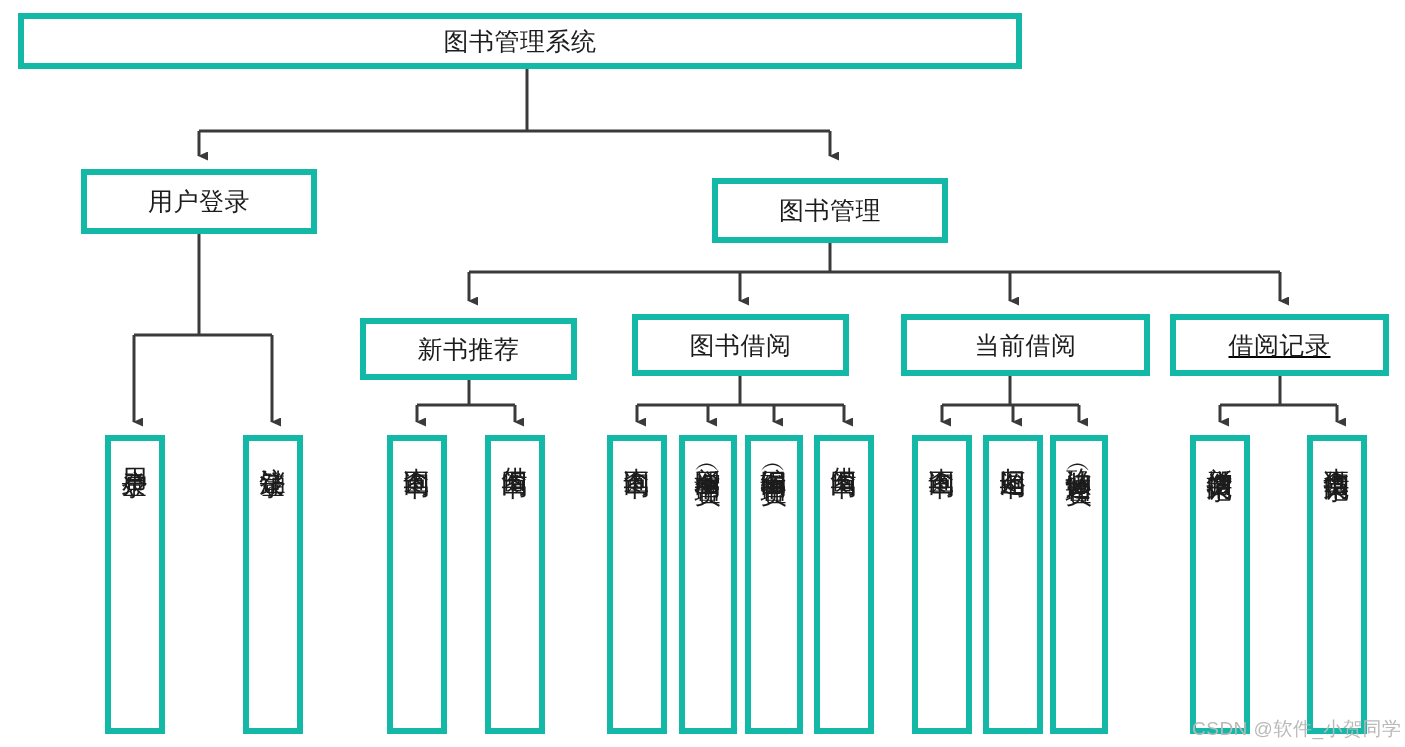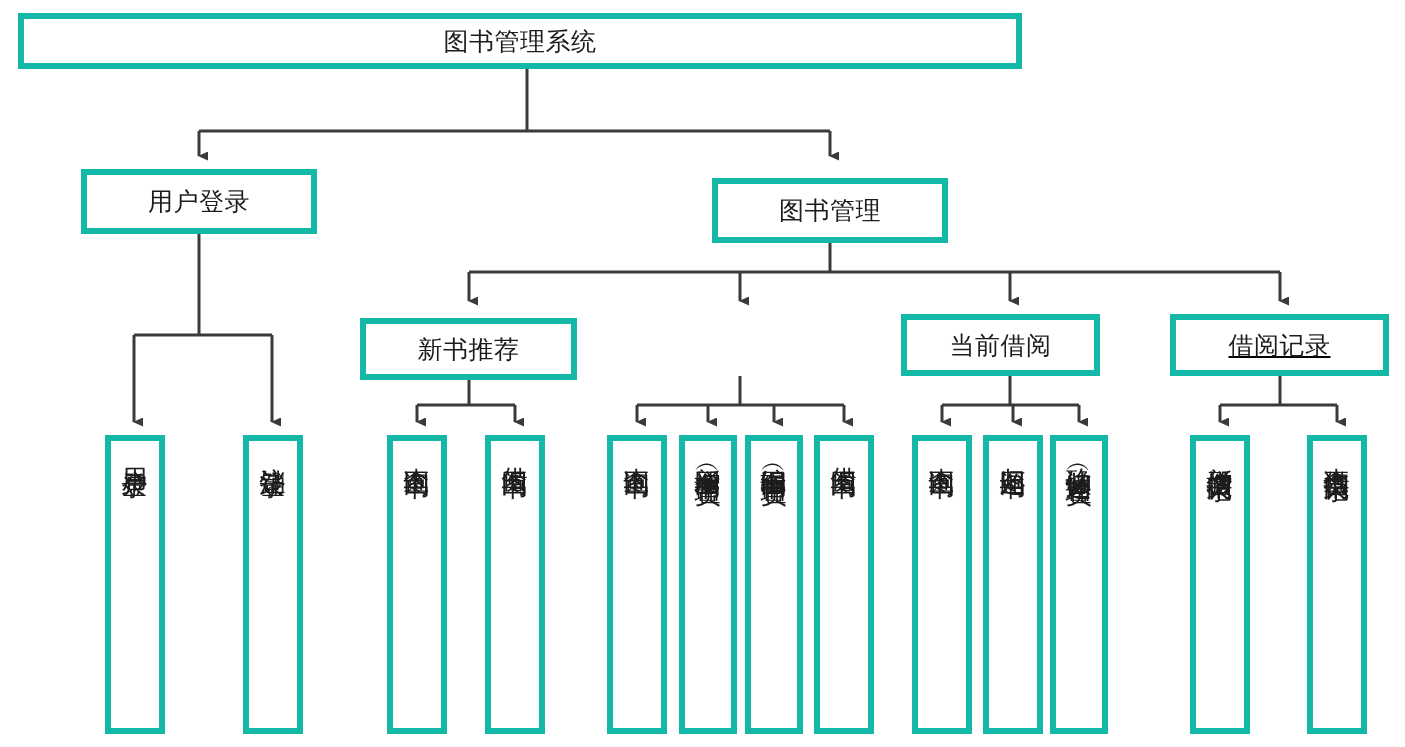--- a/index.html
+++ b/index.html
@@ -144,21 +144,24 @@
   <div class="node-box node-h" style="left:81px; top:169px; width:236px; height:65px;">
     <span class="node-label">用户登录</span>
   </div>
   <div class="node-box node-h" style="left:712px; top:169px; width:236px; height:65px;margin-top:9px;">
     <span class="node-label">图书管理</span>
   </div>
 
   <div class="node-box node-h" style="left:360px; top:318px; width:217px; height:62px;">
     <span class="node-label">新书推荐</span>
   </div>
-  <div class="node-box node-h" style="left:901px; top:314px; width:199px; height:62px;">
+  <div class="node-box node-h" style="left:632px; top:314px; width:217px; height:62px;">
+    <span class="node-label">图书借阅</span>
+  </div>
+  <div class="node-box node-h" style="left:901px; top:314px; width:249px; height:62px;">
     <span class="node-label">当前借阅</span>
   </div>
   <div class="node-box node-h" style="left:1170px; top:314px; width:219px; height:62px;text-decoration:underline;">
     <span class="node-label">借阅记录</span>
   </div>
 
   <div class="node-box node-v" style="left:105px; top:435px; width:60px; height:299px;">
     <span class="node-label">用户登录</span>
   </div>
   <div class="node-box node-v" style="left:243px; top:435px; width:60px; height:299px;">
@@ -195,14 +198,15 @@
     <span class="node-label">确认归还（管理员）</span>
   </div>
 
   <div class="node-box node-v" style="left:1190px; top:435px; width:60px; height:299px;">
     <span class="node-label">新增借阅记录</span>
   </div>
   <div class="node-box node-v" style="left:1307px; top:435px; width:60px; height:299px;">
     <span class="node-label">查询借阅记录</span>
   </div>
 
+  <div id="watermark" style="left:1192px; top:716px;">CSDN @软件_小贺同学</div>
 
 </div>
 
 </body></html>

